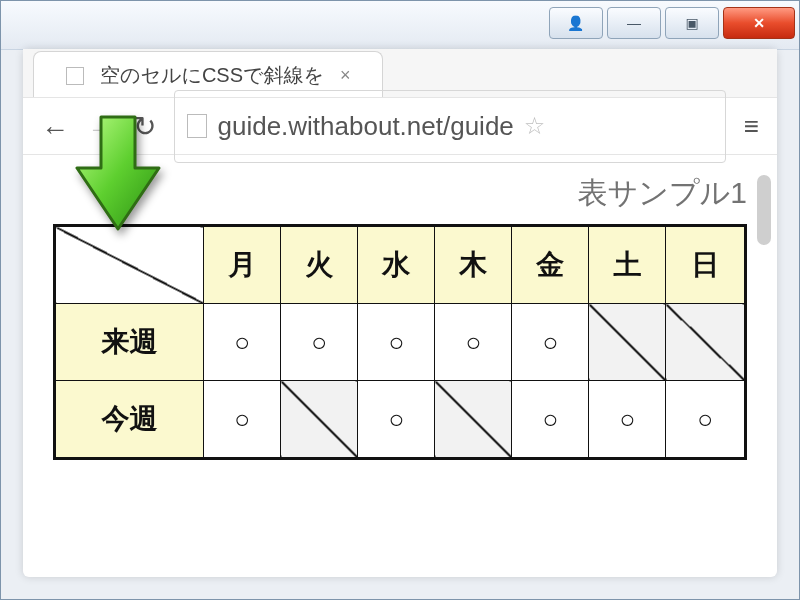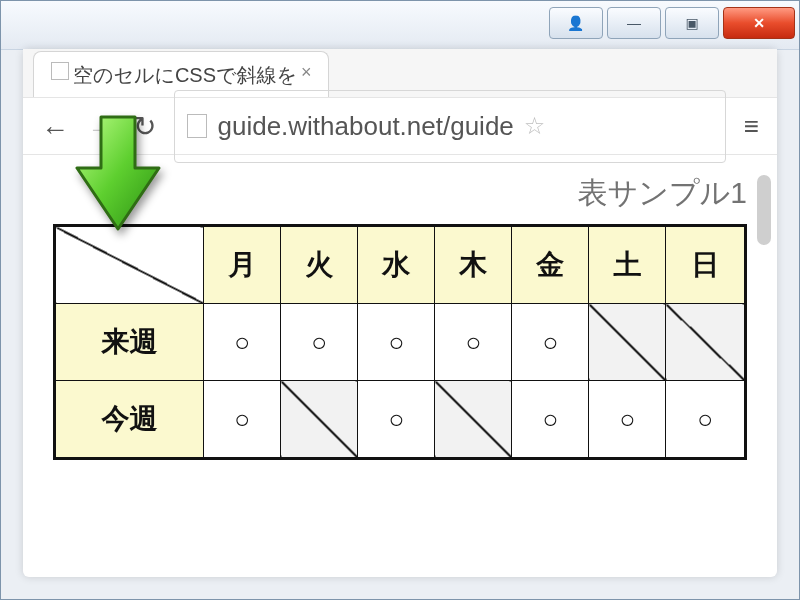--- a/index.html
+++ b/index.html
@@ -5,21 +5,21 @@
   html,body{margin:0;padding:0;width:800px;height:600px;font-family:"Meiryo","Hiragino Sans",sans-serif;background:#fff;overflow:hidden}
   
   .window{position:absolute;inset:0;background:#ebeff4;border:1px solid #7d94ab}
   .titlebar{height:48px;display:flex;justify-content:flex-end;align-items:flex-start;background:linear-gradient(#f7fafe,#e4eaf2);border-bottom:1px solid #c8d4e2}
   .title-spacer{flex:1}
   .win-btn{width:52px;height:30px;margin:6px 4px 0 0;border:1px solid #8fa4b9;border-radius:4px;background:linear-gradient(#fafcff,#d7e1ed);display:flex;align-items:center;justify-content:center;font-size:14px;color:#495867}
   .win-btn.close{width:70px;background:linear-gradient(#ff9a82,#e94d2c,#c62b10);border-color:#a43217;color:#fff;font-weight:bold}
   
   .browser-shell{position:absolute;top:48px;left:22px;right:22px;bottom:22px;background:#fff;border-radius:6px;box-shadow:0 0 8px rgba(0,0,0,.15);display:flex;flex-direction:column}
   .tabstrip{height:48px;background:#f6f6f6;display:flex;align-items:flex-end;padding-left:10px}
-  .tab{background:#fff;border:1px solid #d5d5d5;border-bottom:none;border-radius:8px 8px 0 0;padding:10px 17px 8px;display:flex;gap:4px;font-size:20px;color:#444;max-width:360px}
+  .tab{background:#fff;border:1px solid #d5d5d5;border-bottom:none;border-radius:8px 8px 0 0;padding:10px 32px 8px;display:flex;align-items:center;gap:16px;font-size:20px;color:#444;max-width:360px}
   .tab .favicon{width:16px;height:16px;border:1px solid #bbb;background:#fff}
   .tab .tab-close{font-size:18px;color:#888}
   .toolbar{height:56px;background:#fff;border-top:1px solid #e5e5e5;border-bottom:1px solid #e5e5e5;display:flex;align-items:center;gap:18px;padding:0 18px;color:#555}
   .nav-btn{font-size:28px}
   .nav-btn.disabled{color:#ccc}
   .addr{flex:1;display:flex;align-items:center;gap:10px;border:1px solid #d7d7d7;border-radius:4px;padding:20px 12px;font-size:26px;color:#555;overflow:hidden}
   .addr .page-icon{width:18px;height:22px;border:1px solid #bbb;background:#fff}
   .star{font-size:24px;color:#bfbfbf}
   .menu-icon{font-size:26px;color:#555}
   

